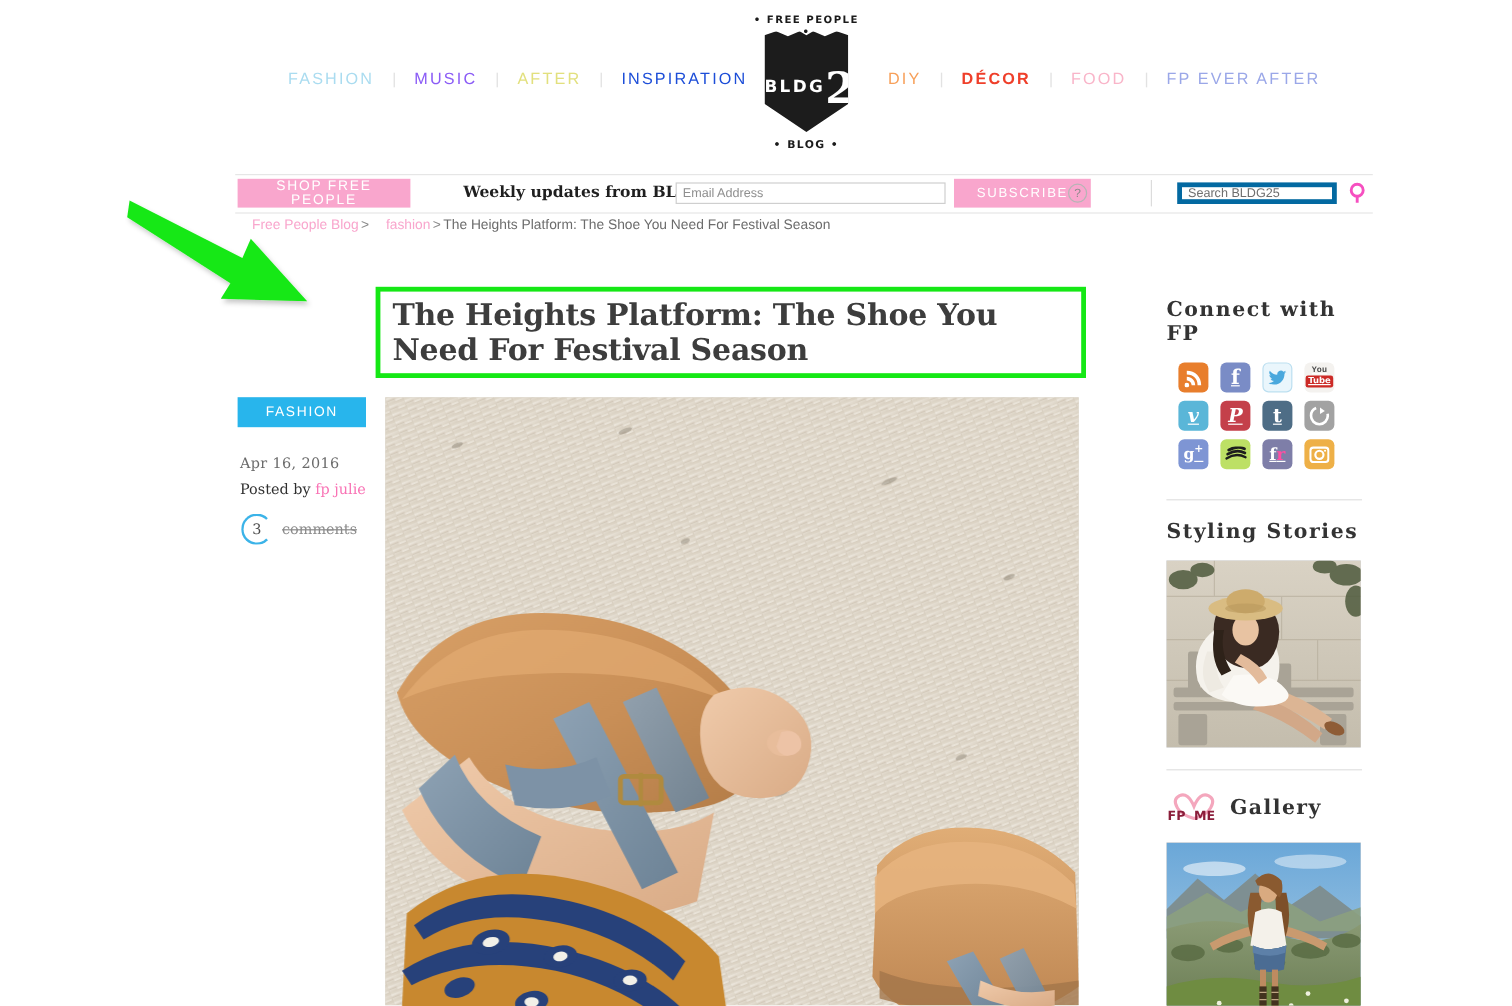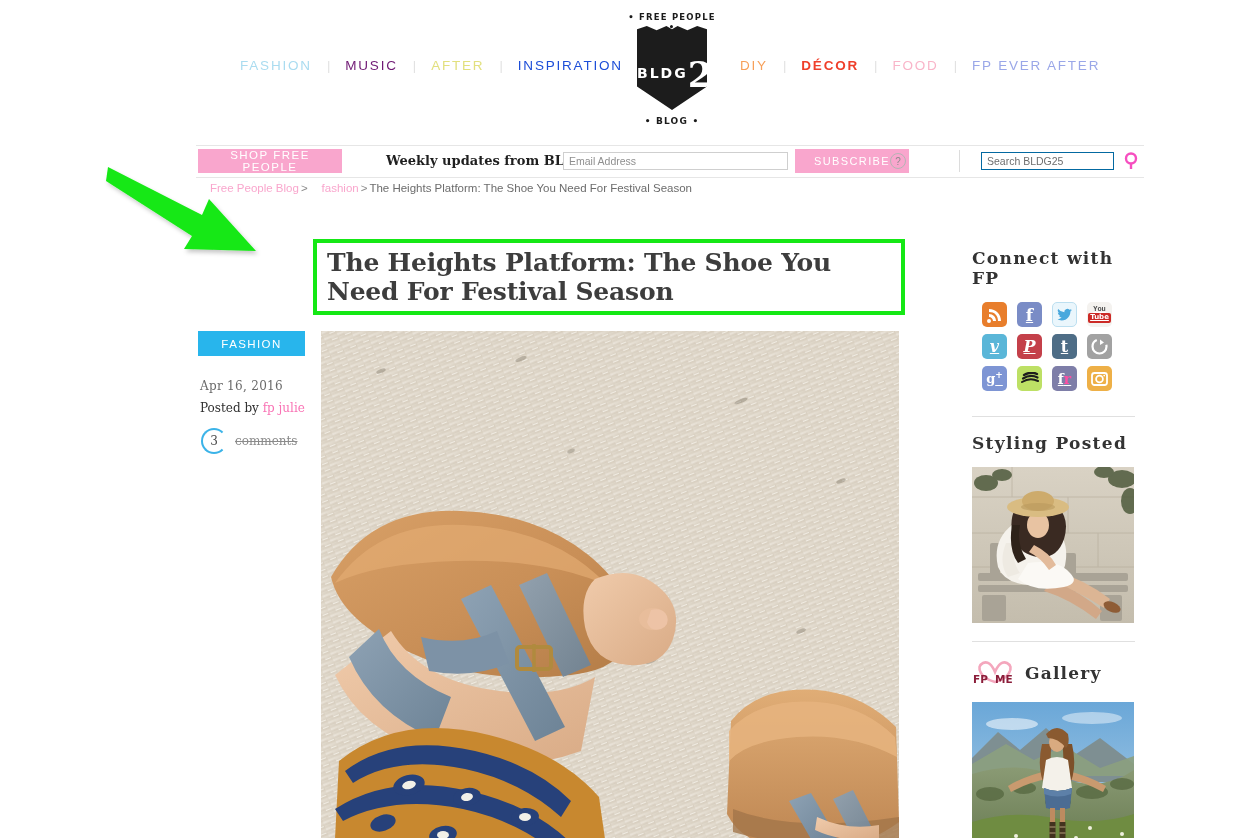--- a/index.html
+++ b/index.html
@@ -153,21 +153,21 @@
   .vdiv {
     position: absolute;
     left: 959px; top: 150px;
     width: 1px; height: 22px;
     background: #dcdcdc;
   }
   .search-input {
     position: absolute;
     left: 981px; top: 152px;
     width: 133px; height: 18px;
-    border: 1px solid #0369a1;
+    border: 4px solid #0369a1;
     background: #fff;
     font-size: 10.5px;
     color: #2b2b2b;
     padding: 1px 5px;
     font-family: "Liberation Sans", sans-serif;
   }
   .search-input::placeholder { color: #6e6e6e; }
   .search-icon {
     position: absolute;
     left: 1123px; top: 151px;
@@ -327,21 +327,21 @@
 </head>
 <body>
 
 <div class="page">
 
   <div class="header">
 
     <div class="nav-left">
       <a class="nav-item" href="#" style="color:#aadcf0">FASHION</a>
       <span class="nav-sep">|</span>
-      <a class="nav-item" href="#" style="color:#701a75">MUSIC</a>
+      <a class="nav-item" href="#" style="color:#8b5cf6">MUSIC</a>
       <span class="nav-sep">|</span>
       <a class="nav-item" href="#" style="color:#e2e07e">AFTER</a>
       <span class="nav-sep">|</span>
       <a class="nav-item" href="#" style="color:#1d4ed8">INSPIRATION</a>
     </div>
 
     <div class="logo">
       <div class="arc-top">• FREE PEOPLE •</div>
       <div class="shield">
         <div class="bldg">BLDG</div>
@@ -556,21 +556,21 @@
         <svg width="17" height="15" viewBox="0 0 17 15">
             <rect x="1" y="2" width="15" height="12" rx="2.5" fill="none" stroke="#fff" stroke-width="1.8"></rect>
             <circle cx="8.5" cy="8" r="3.4" fill="none" stroke="#fff" stroke-width="1.8"></circle>
             <circle cx="13.2" cy="4.6" r="0.9" fill="#fff"></circle>
           </svg>
       </a>
     </div>
 
     <div class="sb-divider"></div>
 
-    <h2 class="sb-heading">Styling Posted</h2>
+    <h2 class="sb-heading">Styling Stories</h2>
     <div class="sb-img">
       <svg width="162" height="156" viewBox="0 0 162 156">
         <defs>
           <linearGradient id="wall" x1="0" y1="0" x2="0" y2="1">
             <stop offset="0%" stop-color="#d9d2c4"></stop>
             <stop offset="100%" stop-color="#c4bdad"></stop>
           </linearGradient>
         </defs>
         <rect width="162" height="156" fill="url(#wall)"></rect>
 

